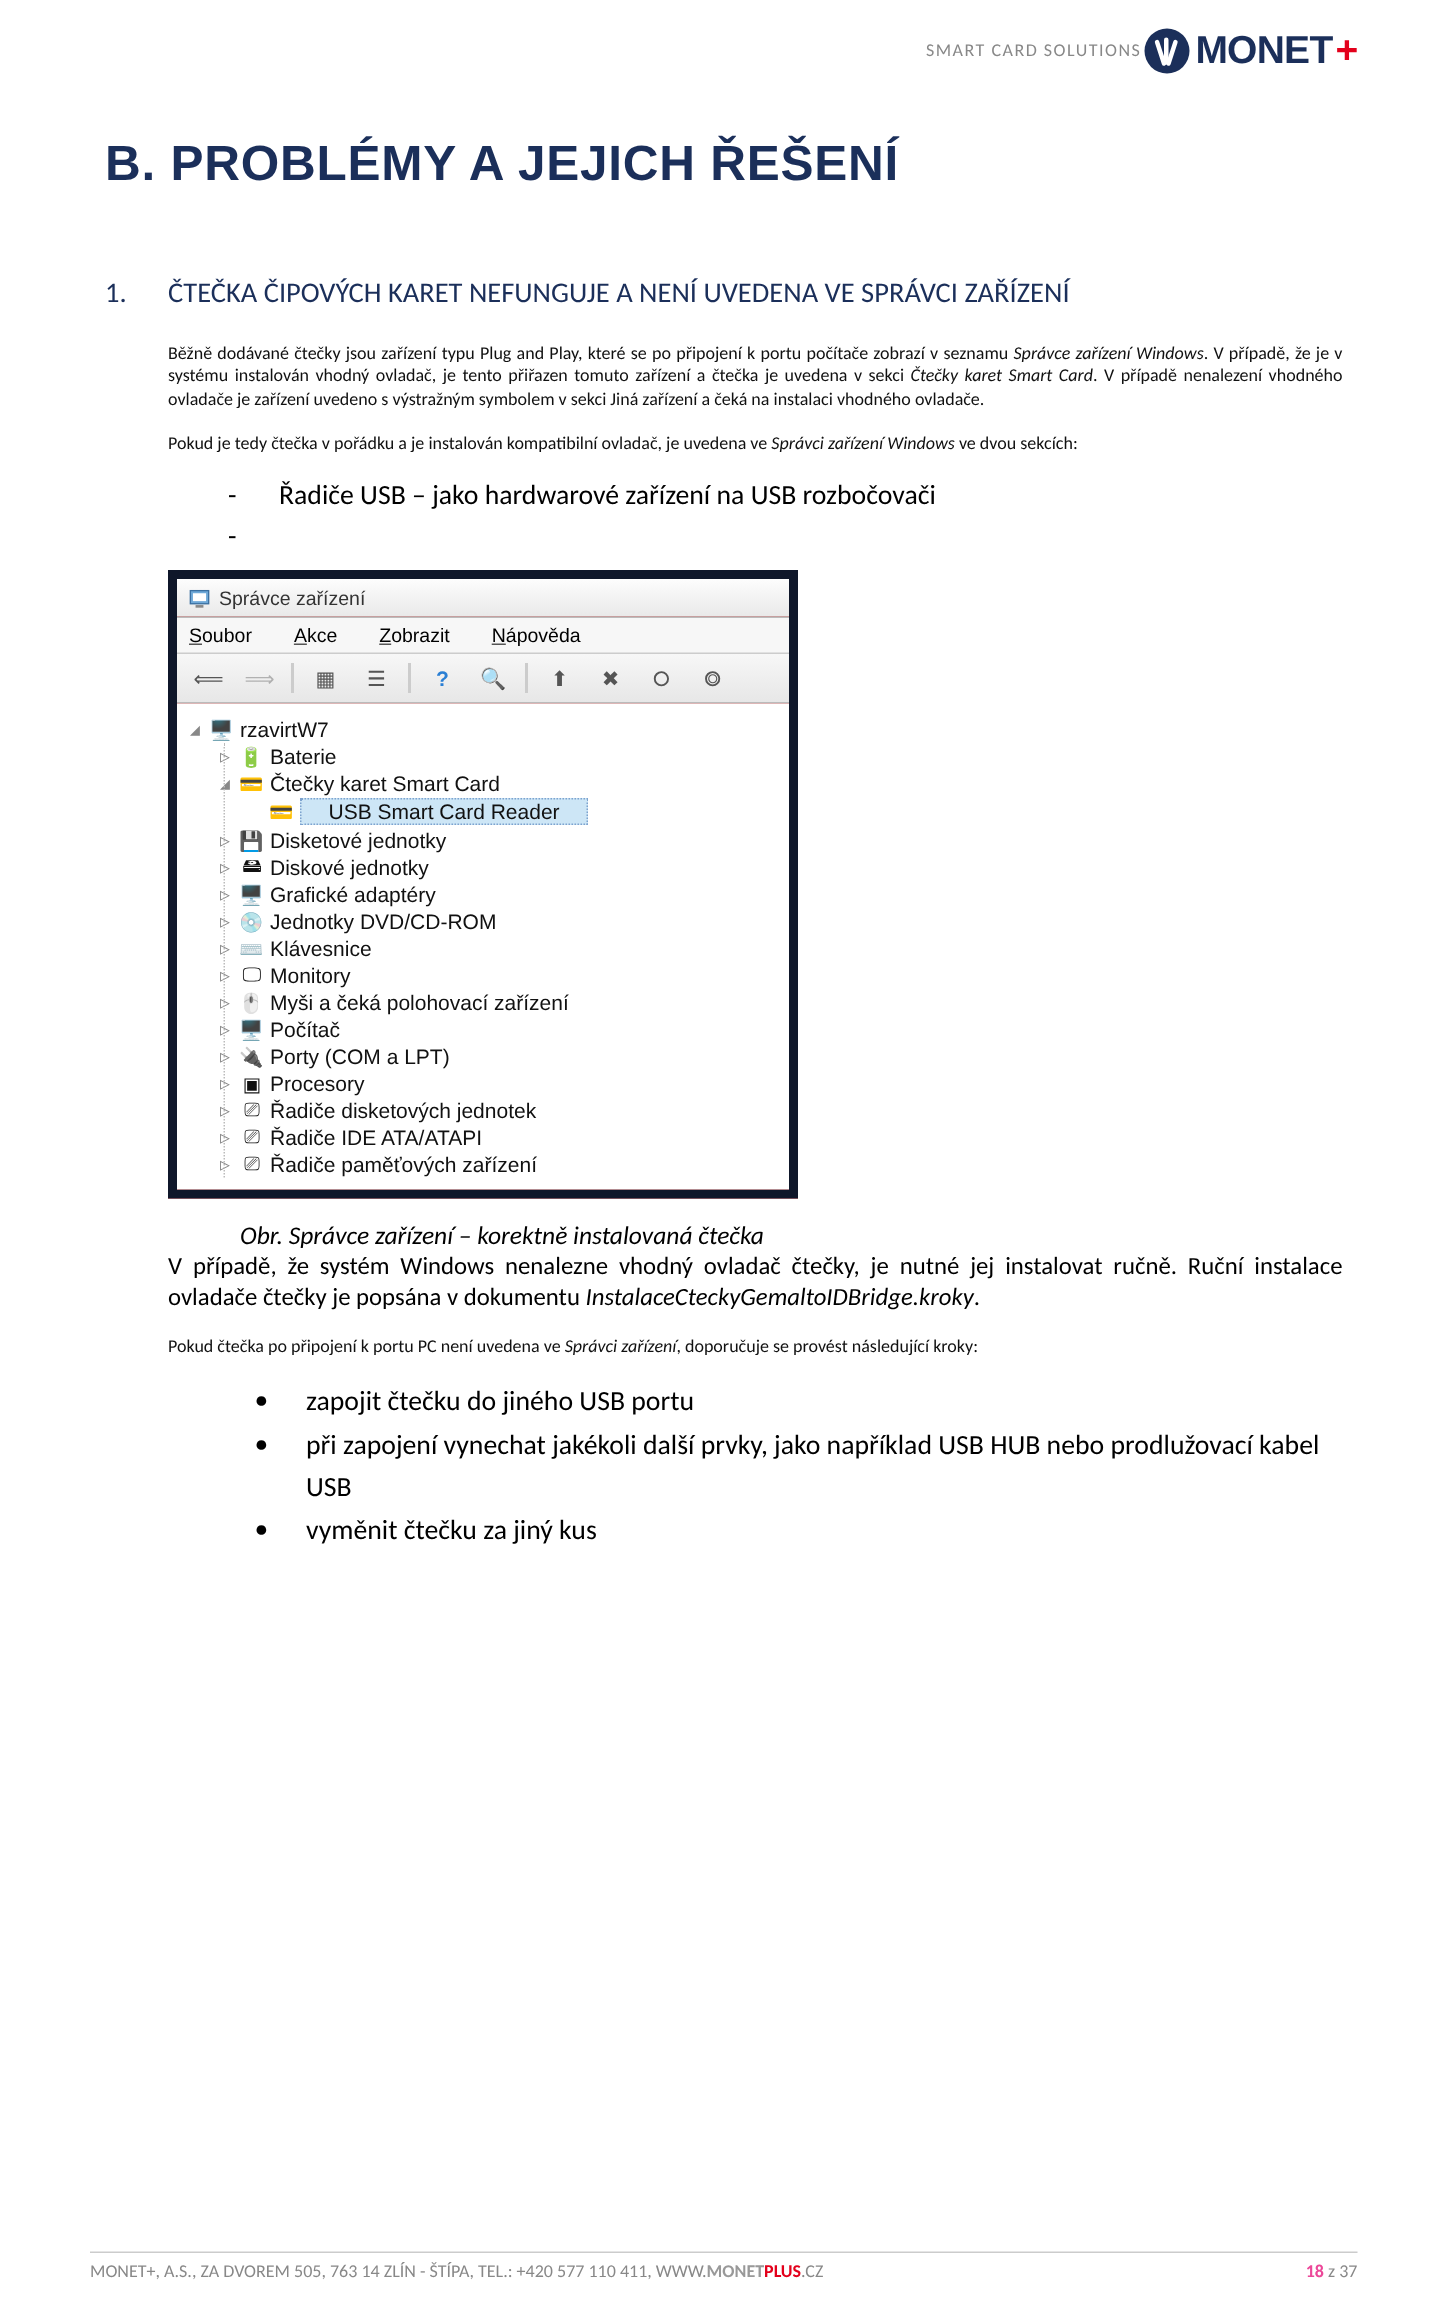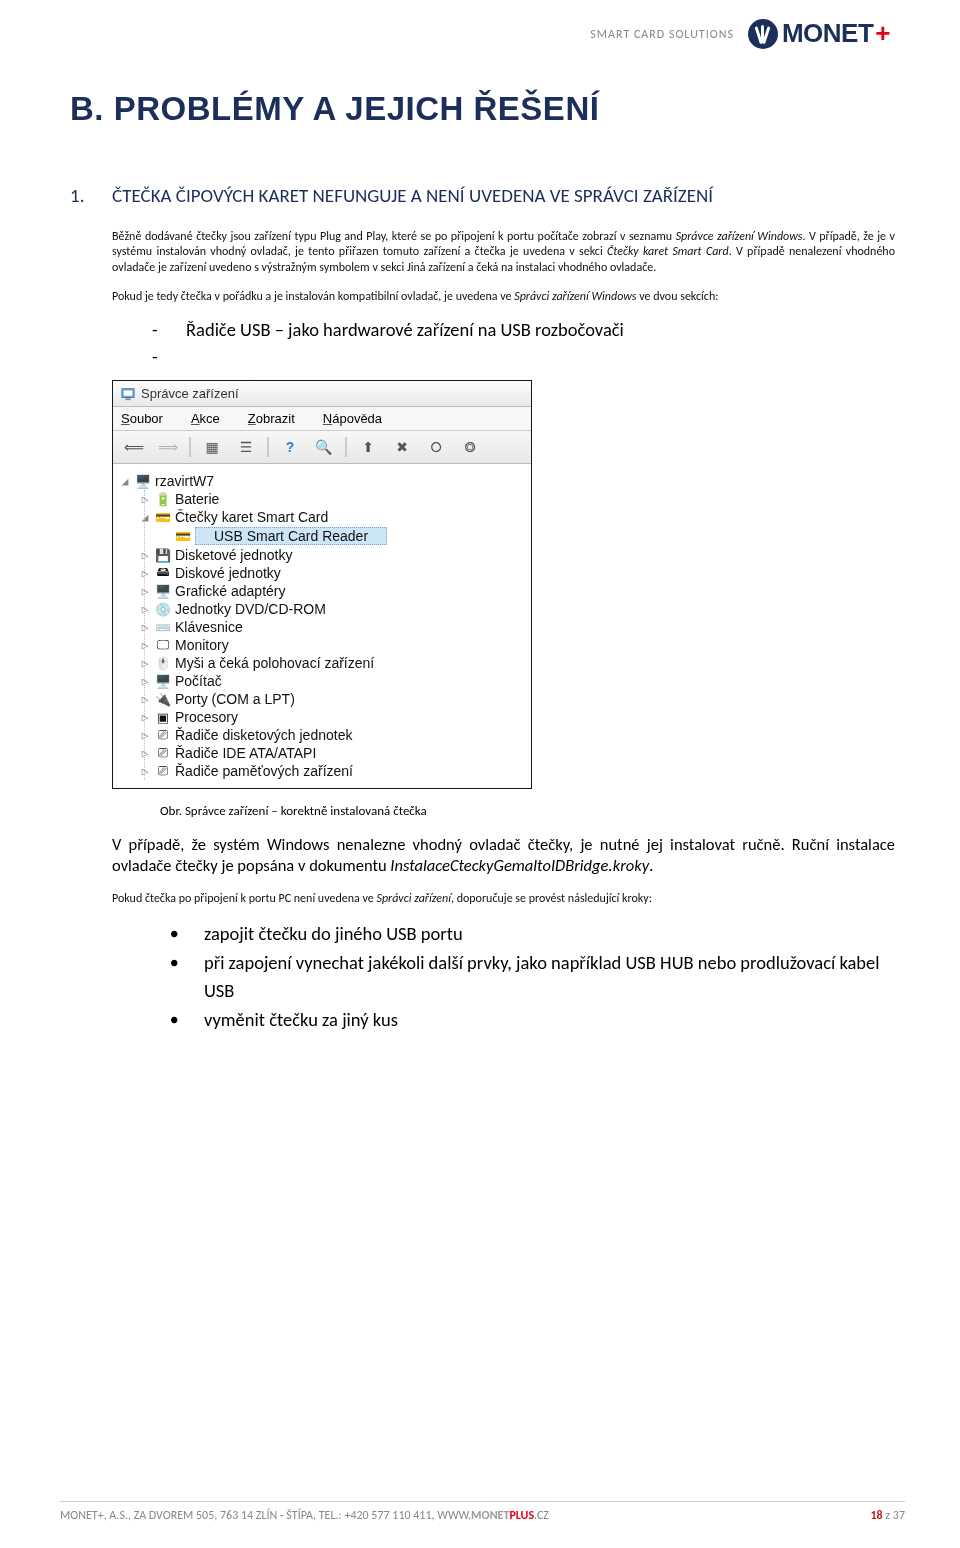--- a/index.html
+++ b/index.html
@@ -7,24 +7,24 @@
     width: 960px;
     height: 1548px;
     font-family: Calibri, Arial, sans-serif;
     background: #fff;
     position: relative;
     color: #000;
   }
   .header {
     position: absolute;
     top: 18px;
-    right: 70px;
+    right: 55px;
     display: flex;
     align-items: center;
-    gap: 14px;
+    gap: 2px;
   }
   .header-tag {
     font-size: 12px;
     letter-spacing: 1px;
     color: #888;
     font-weight: 500;
   }
   .logo {
     display: flex;
     align-items: center;
@@ -89,21 +89,21 @@
     font-size: 18.5px;
     line-height: 1.35;
   }
   .list .li { display:flex; margin-bottom:2px; }
   .list .dash { width:34px; }
   .screenshot {
     margin-left: 42px;
     margin-top: 10px;
     margin-bottom: 14px;
     width: 420px;
-    border: 1px solid #0f172a;
+    border: 6px solid #0f172a;
     background: #b91c1c;
     font-family: "Segoe UI", Tahoma, sans-serif;
   }
   .win-title {
     background: linear-gradient(#fdfdfd,#e9e9e9);
     border-bottom:1px solid #bbb;
     padding:5px 8px;
     font-size:13px;
     display:flex; align-items:center; gap:6px;
     color:#333;
@@ -157,24 +157,24 @@
     background:#cde6f6; border:1px dotted #7da2ce; padding:0 18px;
   }
   .tline {
     position:relative;
   }
   .tline::before {
     content:""; position:absolute; left: 25px; top:0; bottom:0;
     border-left:1px dotted #bbb;
   }
   .caption {
-    font-size: 13px;
+    font-size: 17px;
     margin-left: 90px;
     margin-top: 8px;
-    margin-bottom: 16px;
+    font-style: italic;
   }
   .small-para {
     font-size: 16.5px;
     line-height:1.28;
     margin-left:42px;
     margin-bottom:14px;
     text-align: justify;
   }
   .small-para .it { font-style: italic; }
   .bullets {
@@ -192,21 +192,21 @@
     right:55px;
     border-top:1px solid #ccc;
     padding-top:6px;
     display:flex;
     justify-content:space-between;
     align-items:baseline;
     font-size:12px;
     color:#888;
   }
   .footer .pg { font-size:12px; color:#888;}
-  .footer .pg b { color:#b91c1c; font-weight:700;}
+  .footer .pg b { color:#ec4899; font-weight:700;}
   .monetplus { color:#888;}
   .monetplus .m { font-weight:700; color:#999;}
   .monetplus .p { color:#e3001b; font-weight:700;}
 </style>
 </head>
 <body>
 
 <div class="header">
   <span class="header-tag">SMART CARD SOLUTIONS</span>
   <span class="logo">

